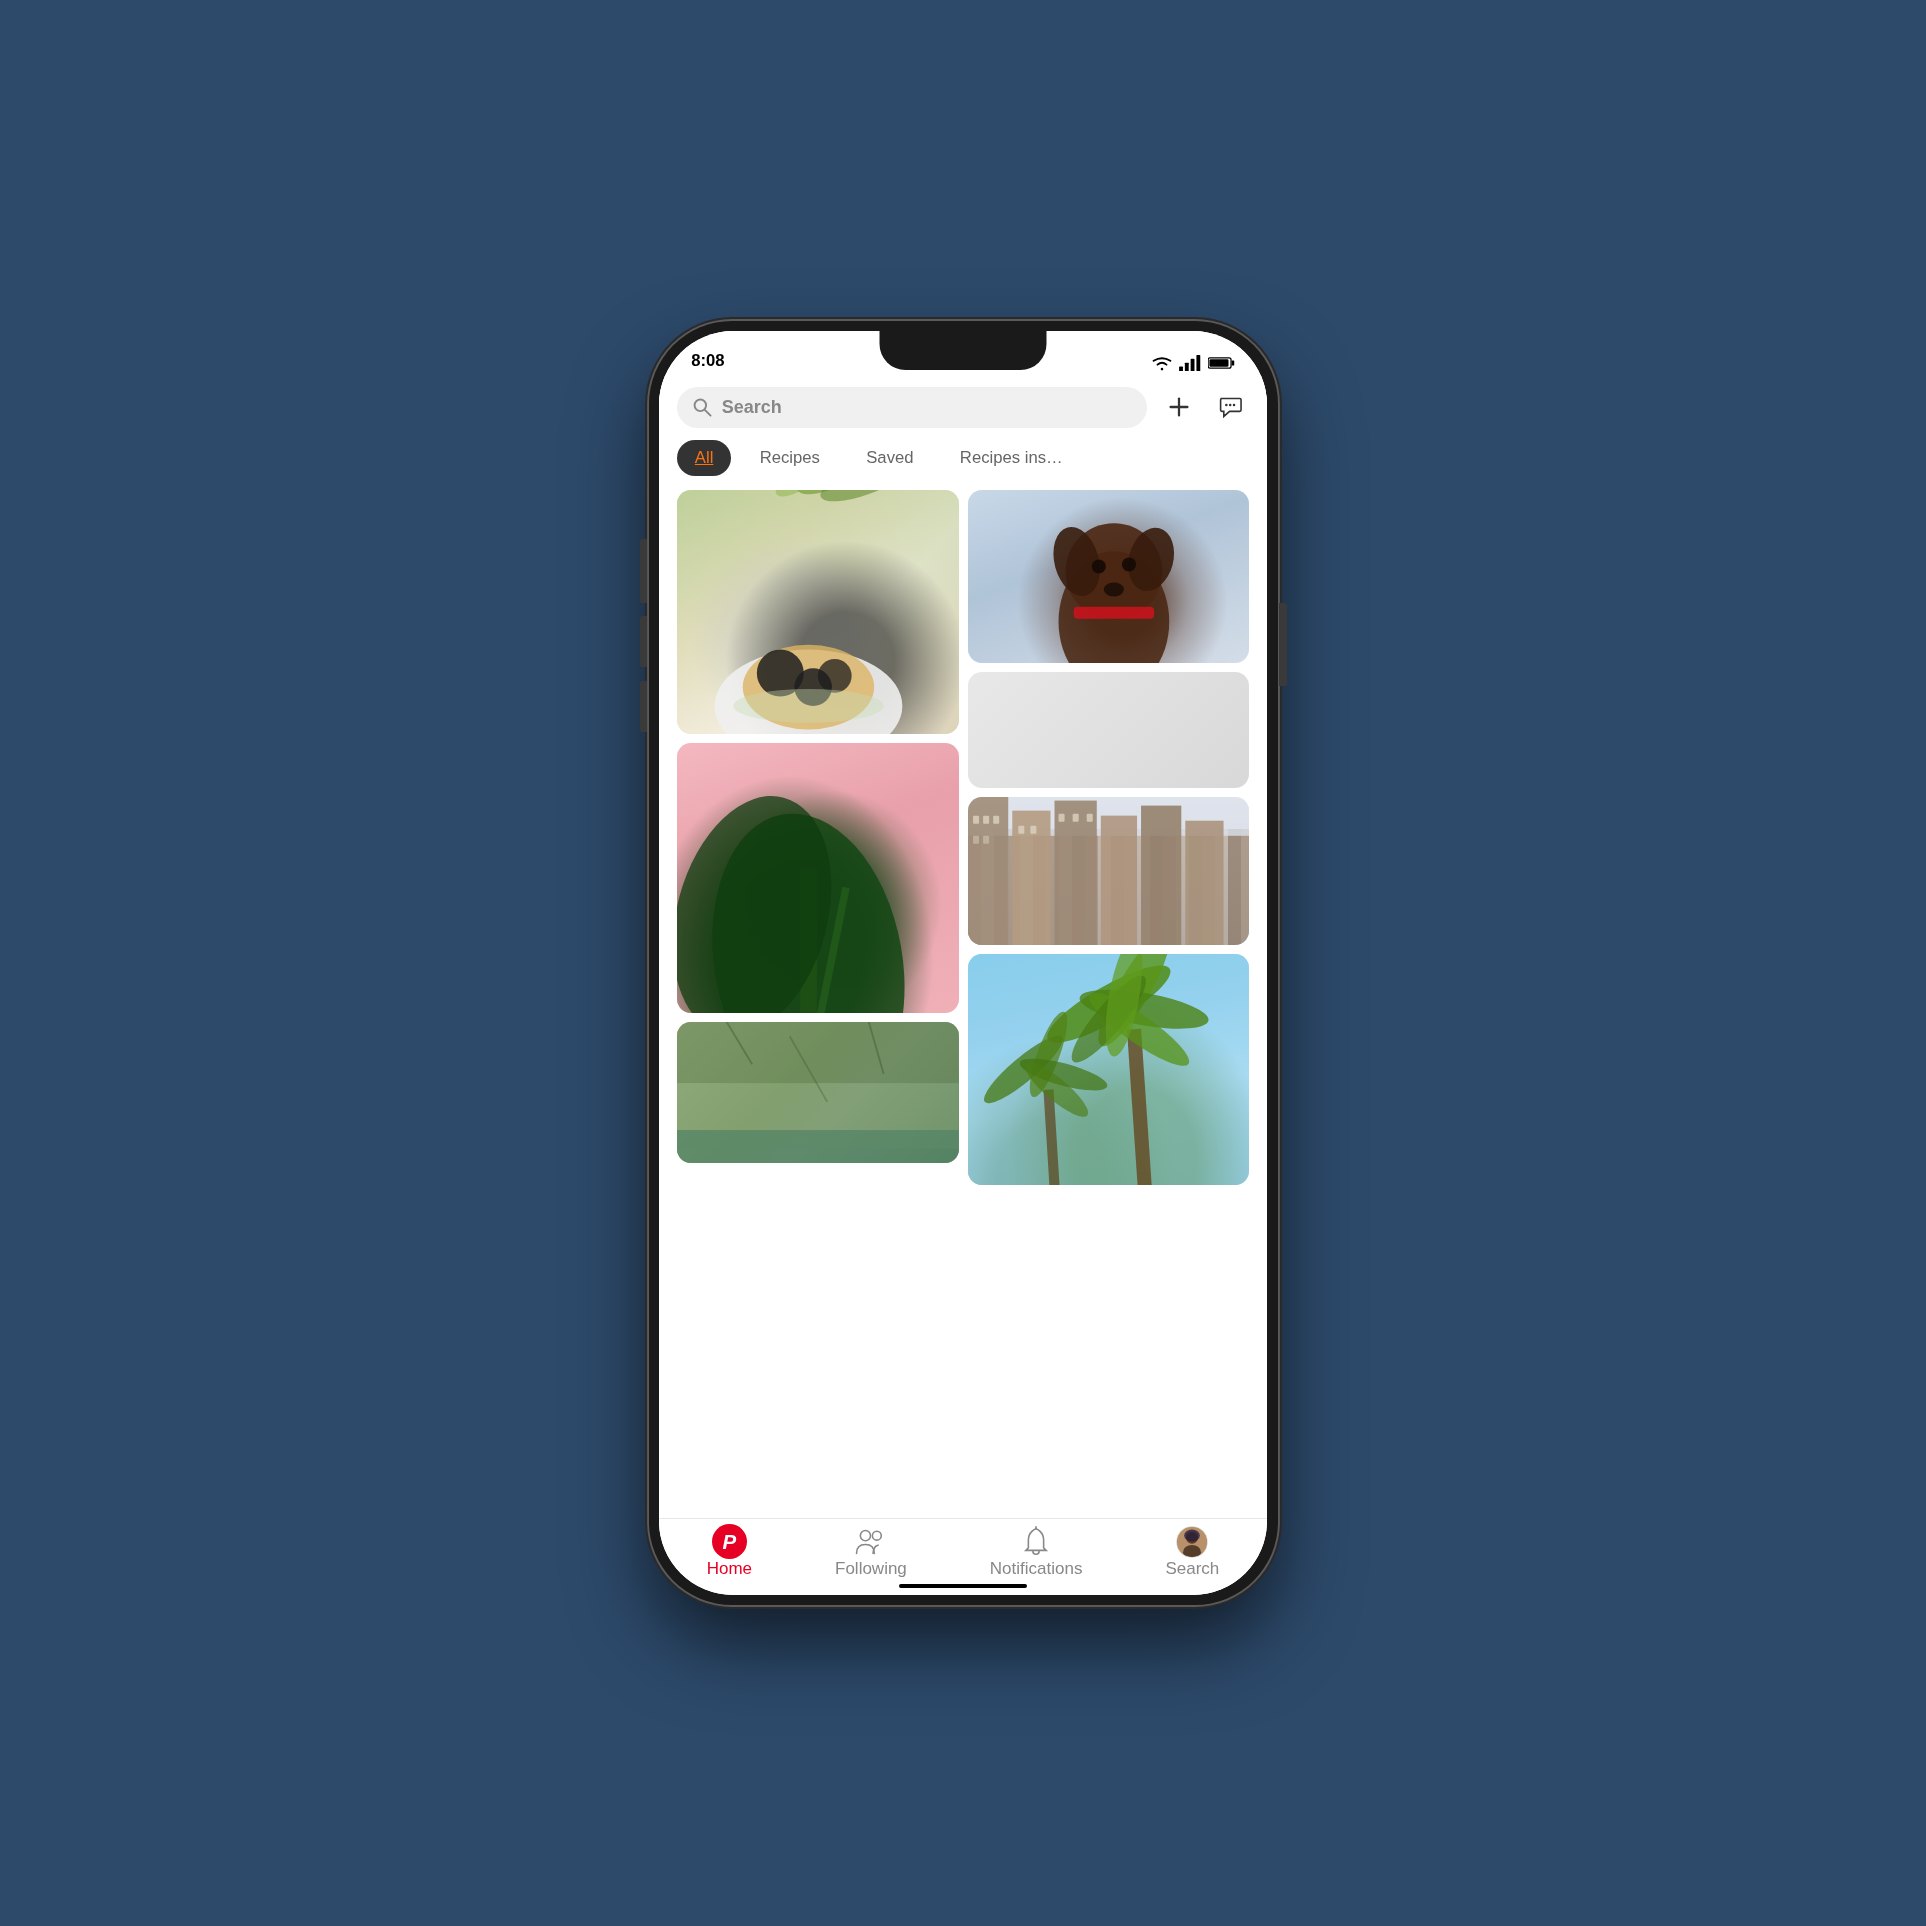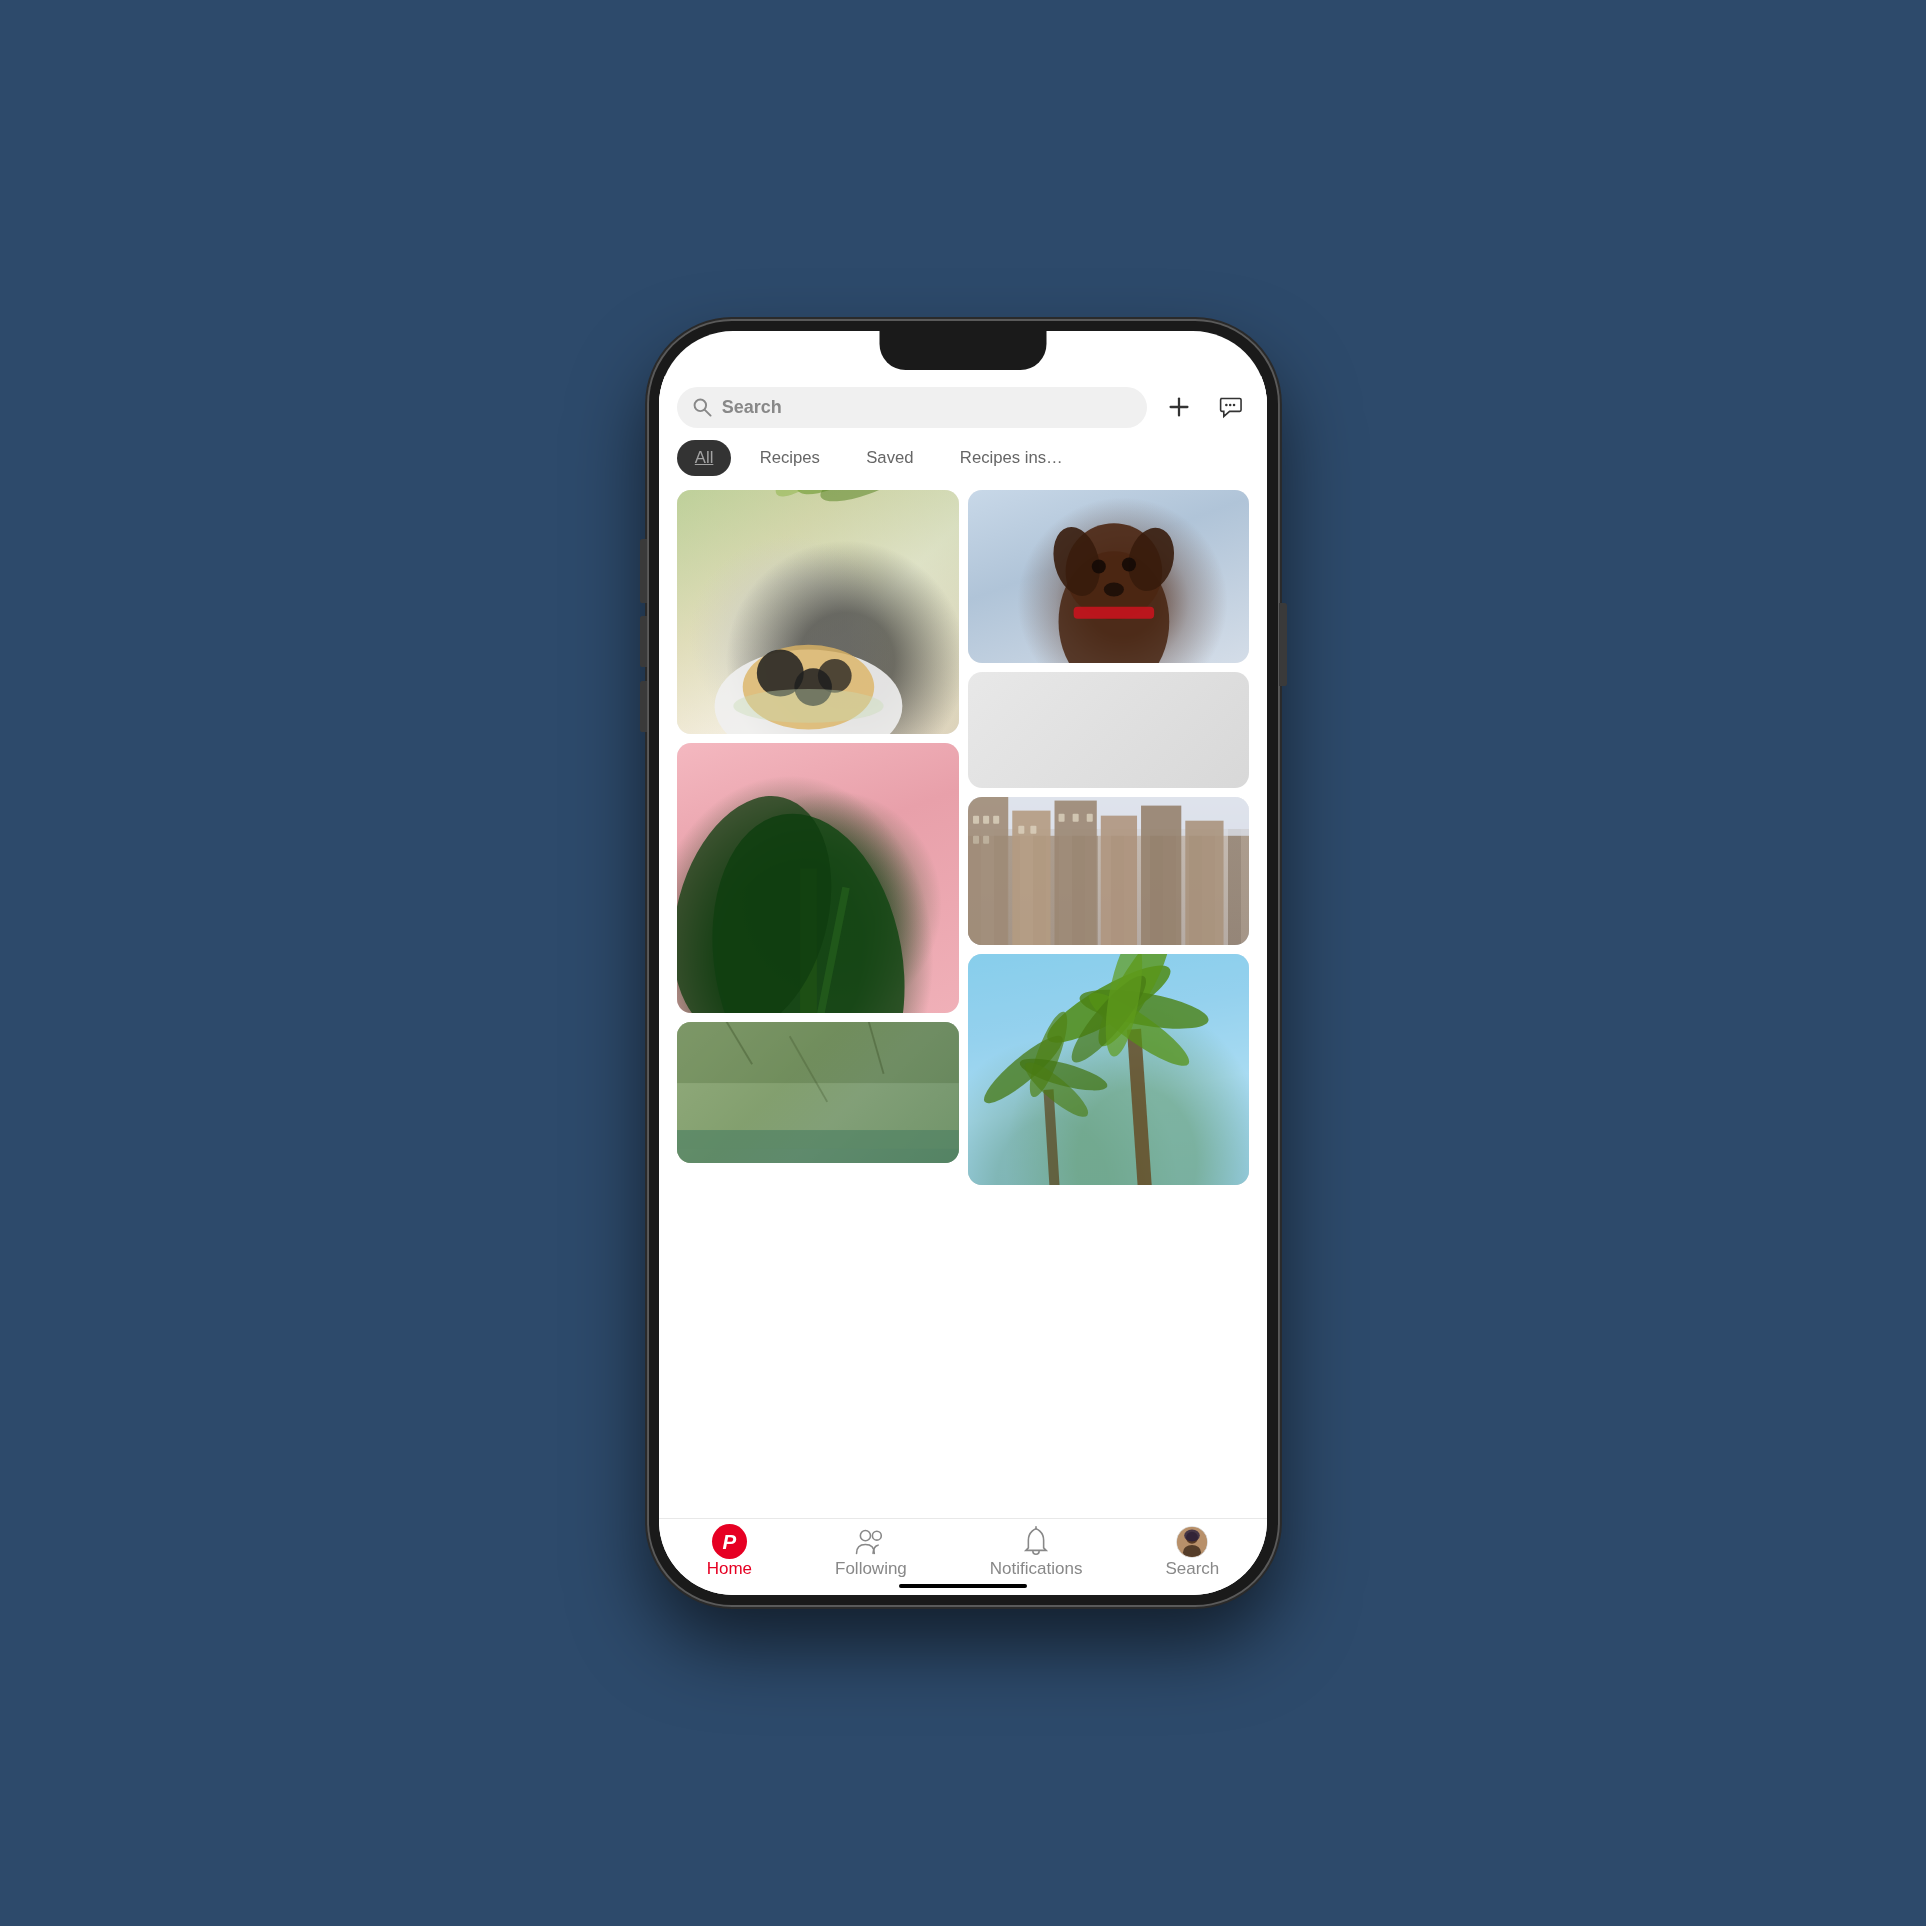--- a/index.html
+++ b/index.html
@@ -185,21 +185,21 @@
       padding: 7.7px 18px;
       border-radius: 19px;
       font-size: 16.7px;
       font-weight: 500;
       cursor: pointer;
       white-space: nowrap;
     }
 
     .tab-pill.active {
       background: #333;
-      color: #a3a3a3;
+      color: #f97316;
       text-decoration: underline;
     }
 
     .tab-pill.inactive {
       color: #666;
       background: transparent;
     }
 
     
     .masonry-grid {
@@ -393,20 +393,44 @@
 <div class="phone-wrapper">
   <div class="phone-frame">
     <div class="btn-vol-up"></div>
     <div class="btn-vol-down"></div>
     <div class="btn-power"></div>
   </div>
 
   <div class="phone-screen">
     <div class="notch"></div>
 
+    <div class="status-bar">
+      <span class="status-time">8:08</span>
+      <div class="status-icons">
+
+        <svg width="22" height="16.7" viewBox="0 0 34 26" fill="none">
+          <path d="M17 22 L17 22" stroke="#000" stroke-width="4" stroke-linecap="round"></path>
+          <path d="M10 15 Q17 9 24 15" stroke="#000" stroke-width="3" stroke-linecap="round" fill="none"></path>
+          <path d="M4 9 Q17 1 30 9" stroke="#000" stroke-width="3" stroke-linecap="round" fill="none"></path>
+        </svg>
+
+        <svg width="22" height="16.7" viewBox="0 0 34 26" fill="none">
+          <rect x="0" y="18" width="6" height="8" fill="#000" rx="1"></rect>
+          <rect x="9" y="12" width="6" height="14" fill="#000" rx="1"></rect>
+          <rect x="18" y="6" width="6" height="20" fill="#000" rx="1"></rect>
+          <rect x="27" y="0" width="6" height="26" fill="#000" rx="1"></rect>
+        </svg>
+
+        <svg width="27" height="14" viewBox="0 0 42 22" fill="none">
+          <rect x="0" y="3" width="36" height="16" rx="3" stroke="#000" stroke-width="2" fill="none"></rect>
+          <rect x="2" y="5" width="30" height="12" rx="2" fill="#000"></rect>
+          <rect x="37" y="7" width="4" height="8" rx="1" fill="#000"></rect>
+        </svg>
+      </div>
+    </div>
 
     <div class="screen-content">
 
       <div class="search-bar-container">
         <div class="search-bar">
           <svg width="20.5" height="20.5" viewBox="0 0 32 32" fill="none">
             <circle cx="13" cy="13" r="9" stroke="#888" stroke-width="3" fill="none"></circle>
             <line x1="20" y1="20" x2="29" y2="29" stroke="#888" stroke-width="3" stroke-linecap="round"></line>
           </svg>
           <span class="search-placeholder">Search</span>

